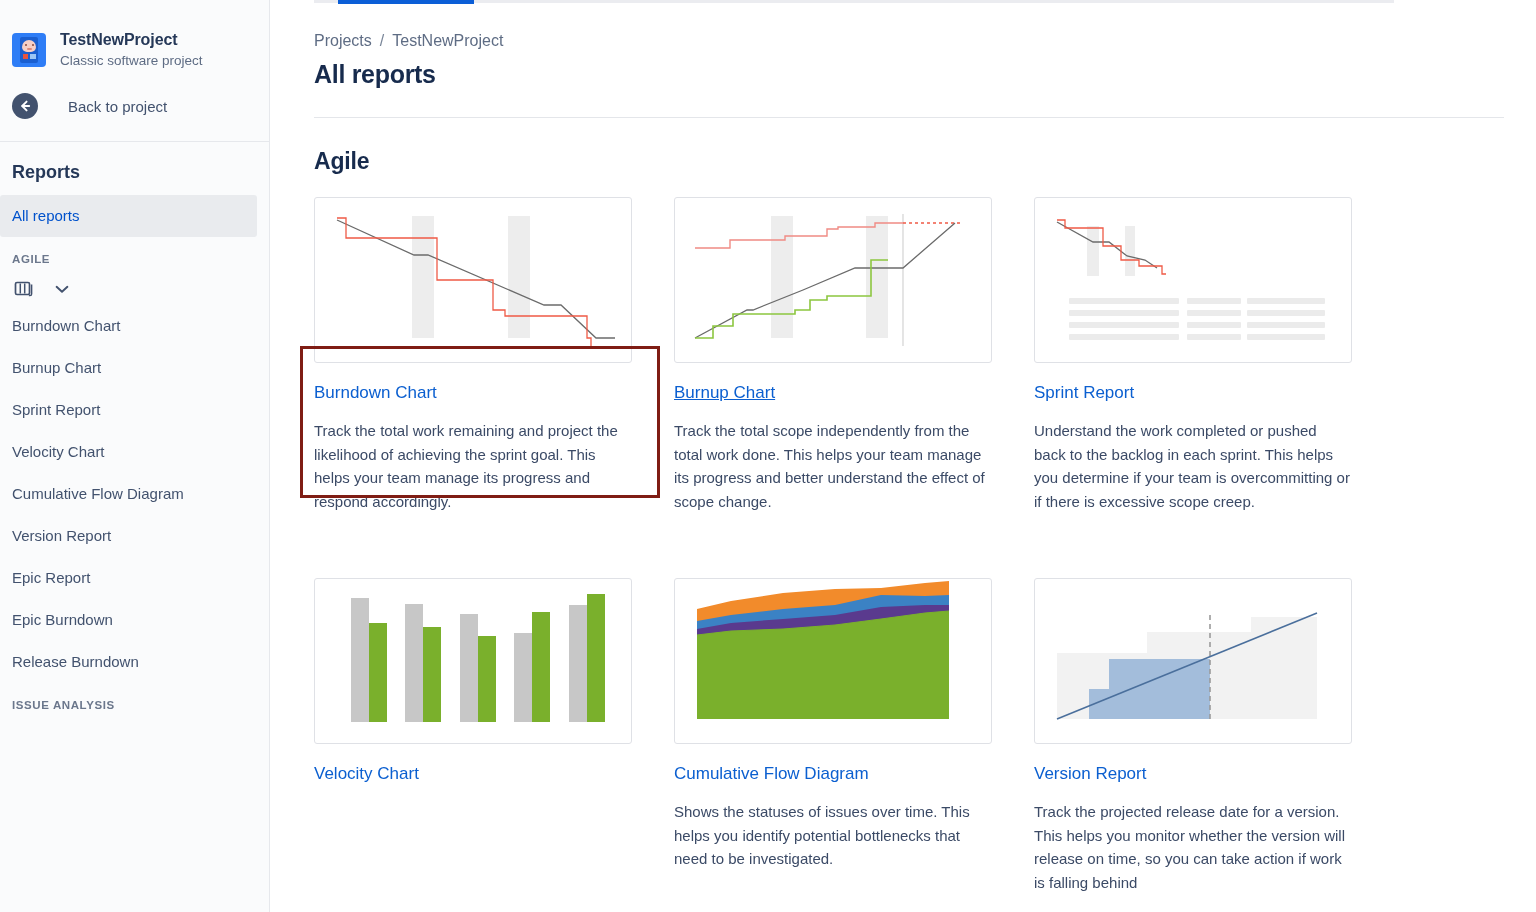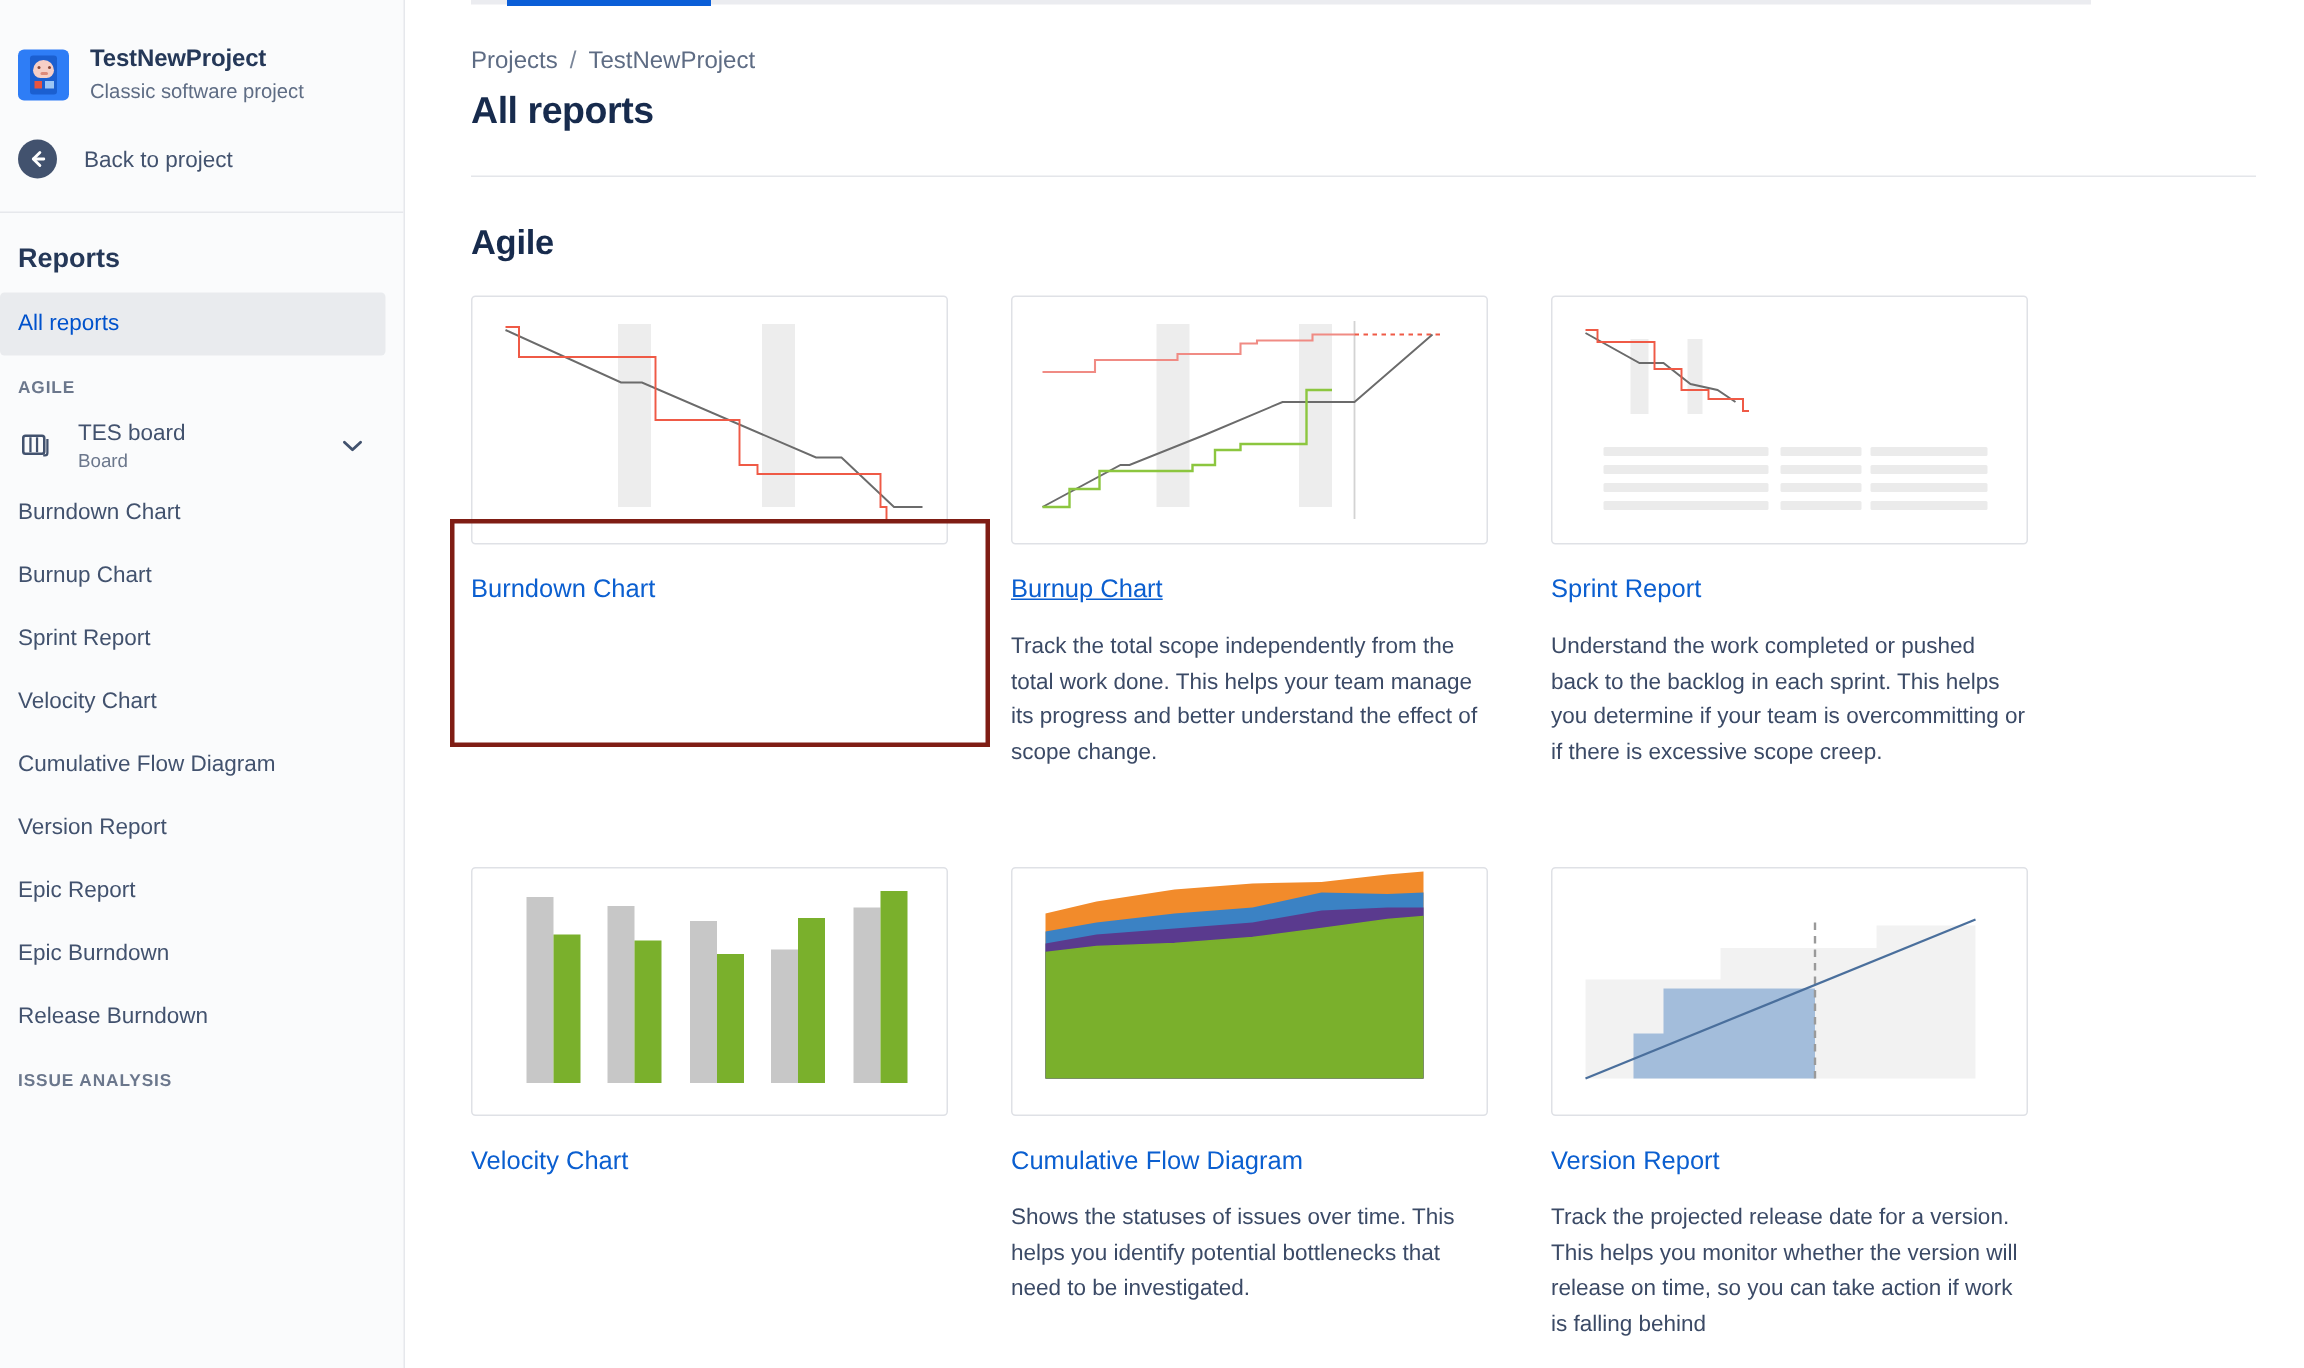--- a/index.html
+++ b/index.html
@@ -67,21 +67,21 @@
     background: #9dc6f5;
   }
   .project-meta { display: flex; flex-direction: column; gap: 2px; min-width: 0; }
   .project-name {
     font-size: 16px; font-weight: bold; color: #253858; line-height: 20px;
     letter-spacing: -0.1px;
   }
   .project-type { font-size: 13.5px; color: #5e6c84; line-height: 17px; }
 
   .back-row {
-    display: flex; align-items: center; gap: 18px;
+    display: flex; align-items: center; gap: 30px;
     padding: 10px 16px 22px 12px;
     cursor: pointer;
   }
   .back-icon {
     width: 26px; height: 26px; border-radius: 50%;
     background: #42526e; display: flex; align-items: center; justify-content: center;
     flex: 0 0 26px;
   }
   .back-label { font-size: 15px; color: #42526e; }
 
@@ -223,24 +223,20 @@
     <div class="sidebar-group-label">AGILE</div>
 
     <div class="board-row">
       <div class="board-icon">
         <svg width="22" height="20" viewBox="0 0 22 20" aria-hidden="true">
           <rect x="1.5" y="3.5" width="14" height="12" rx="1.5" fill="none" stroke="#42526e" stroke-width="1.7"></rect>
           <line x1="6.3" y1="4.5" x2="6.3" y2="14.5" stroke="#42526e" stroke-width="1.5"></line>
           <line x1="10.7" y1="4.5" x2="10.7" y2="14.5" stroke="#42526e" stroke-width="1.5"></line>
           <path d="M17.6 5.6 v9.4 a1.6 1.6 0 0 1 -1.6 1.6 h-1.2" fill="none" stroke="#42526e" stroke-width="1.5"></path>
         </svg>
-      </div>
-      <div class="board-text">
-        <div class="board-name">TES board</div>
-        <div class="board-sub">Board</div>
       </div>
       <div class="board-chevron">
         <svg width="14" height="9" viewBox="0 0 14 9" aria-hidden="true">
           <path d="M1.6 1.8 L7 6.8 L12.4 1.8" fill="none" stroke="#42526e" stroke-width="1.9" stroke-linecap="round" stroke-linejoin="round"></path>
         </svg>
       </div>
     </div>
 
     <div>
       <div class="nav-item">Burndown Chart</div>
@@ -281,20 +277,21 @@
         <div class="thumb">
           <svg width="318" height="166" viewBox="0 0 318 166" aria-hidden="true">
             <rect x="97" y="18" width="22" height="122" fill="#ededed"></rect>
             <rect x="193" y="18" width="22" height="122" fill="#ededed"></rect>
             <polyline points="22,22 99,57 113,57 229,107 246,107 281,140 300,140" fill="none" stroke="#6b6b6b" stroke-width="1.3"></polyline>
             <path d="M22,20 L31,20 L31,40 L122,40 L122,82 L178,82 L178,112 L190,112
                      L190,118 L272,118 L272,140 L276,140 L276,150" fill="none" stroke="#ef5a46" stroke-width="1.3"></path>
           </svg>
         </div>
         <a class="card-title">Burndown Chart</a>
+        <p class="card-desc">Track the total work remaining and project the likelihood of achieving the sprint goal. This helps your team manage its progress and respond accordingly.</p>
       </div>
 
       <div class="card">
         <div class="thumb">
           <svg width="318" height="166" viewBox="0 0 318 166" aria-hidden="true">
             <rect x="96" y="18" width="22" height="122" fill="#ededed"></rect>
             <rect x="191" y="18" width="22" height="122" fill="#ededed"></rect>
             <line x1="228" y1="16" x2="228" y2="148" stroke="#d3d3d3" stroke-width="1.2"></line>
             <path d="M20,50 L55,50 L55,42 L110,42 L110,38 L152,38 L152,31 L163,31
                      L163,29 L200,29 L200,25 L228,25" fill="none" stroke="#f08b84" stroke-width="1.4"></path>

